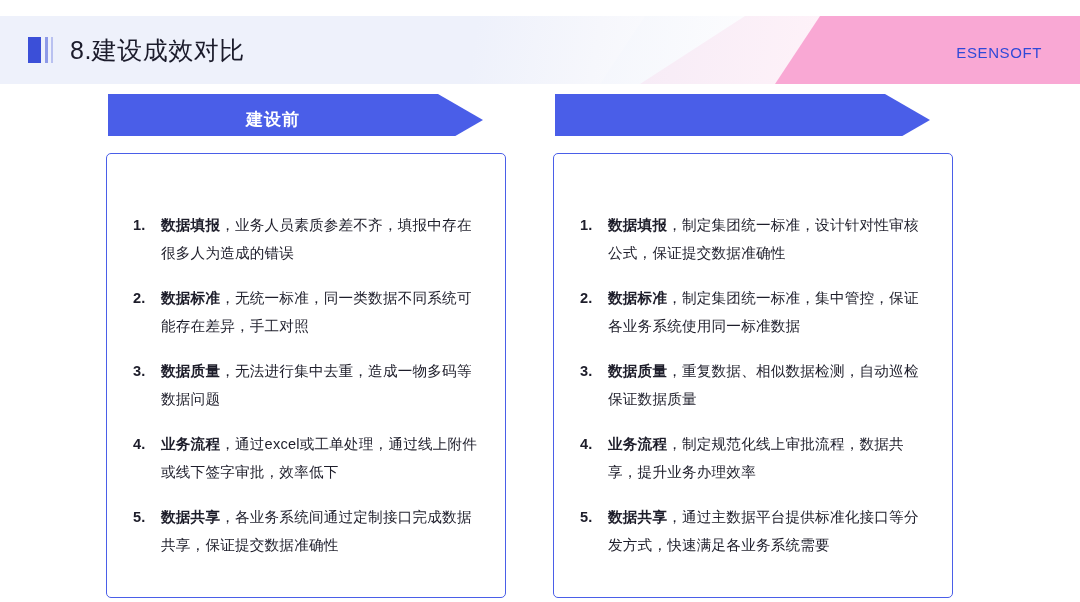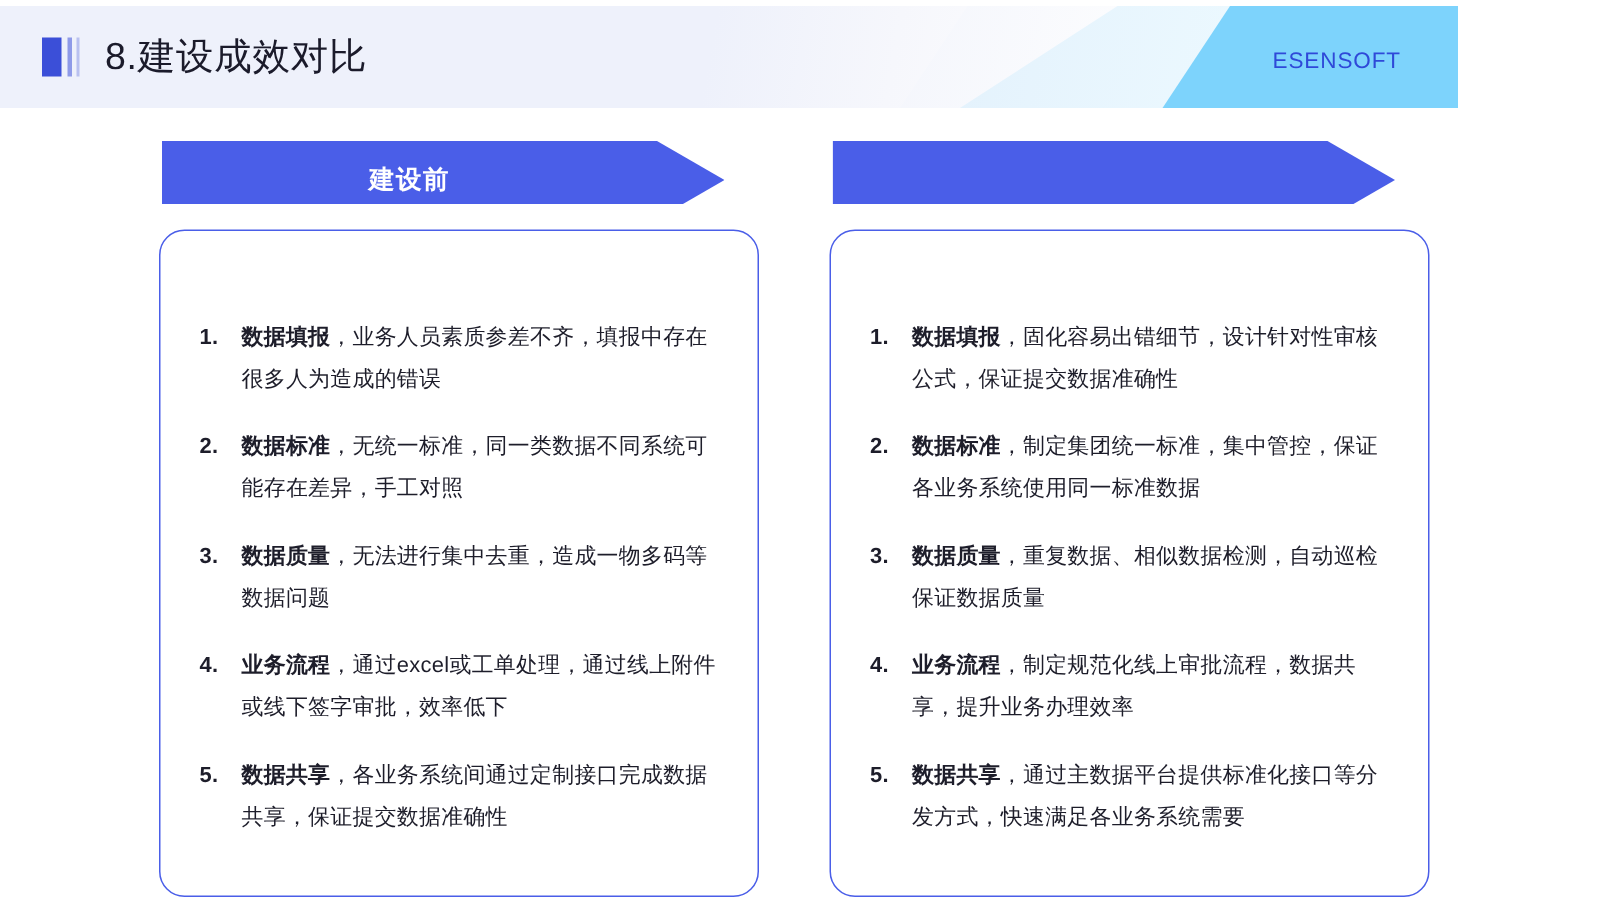--- a/index.html
+++ b/index.html
@@ -11,24 +11,24 @@
     height: 602px;
     background: #ffffff;
     font-family: "Liberation Sans", sans-serif;
     overflow: hidden;
     position: relative;
   }
 
   
   .header {
     position: absolute;
-    top: 4px; left: 0;
-    width: 972px;
+    top: 16px; left: 0;
+    width: 1080px;
     height: 68px;
-    background: #7dd3fc;
+    background: #f9a8d4;
     overflow: hidden;
   }
   .header-bg-strip {
     position: absolute;
     top: 0; left: 0;
     width: 760px;
     height: 68px;
     background: linear-gradient(100deg, #eef1fb 0%, #eef1fb 62%, #f6f7fc 78%, #ffffff 100%);
     clip-path: polygon(0 0, 745px 0, 640px 68px, 0 68px);
   }
@@ -130,21 +130,21 @@
     letter-spacing: 1px;
   }
 
   .panel {
     position: absolute;
     top: 59px;
     left: 0;
     width: 400px;
     height: 445px;
     border: 1.5px solid #4a5ee8;
-    border-radius: 17px;
+    border-radius: 5px;
     background: #ffffff;
     box-sizing: border-box;
   }
   .panel-inner {
     padding: 57px 22px 0 24px;
   }
   ol.items {
     margin: 0;
     padding: 0;
     list-style: none;
@@ -210,21 +210,21 @@
     </div>
   </div>
 
   <div class="column right">
     <div class="banner">
       <div class="banner-shape"></div>
     </div>
     <div class="panel">
       <div class="panel-inner">
         <ol class="items">
-          <li><span class="item-term">数据填报</span><span>，固化容易出错细节，设计针对性审核公式，保证提交数据准确性</span></li>
+          <li><span class="item-term">数据填报</span><span>，制定集团统一标准，设计针对性审核公式，保证提交数据准确性</span></li>
           <li><span class="item-term">数据标准</span><span>，制定集团统一标准，集中管控，保证各业务系统使用同一标准数据</span></li>
           <li><span class="item-term">数据质量</span><span>，重复数据、相似数据检测，自动巡检保证数据质量</span></li>
           <li><span class="item-term">业务流程</span><span>，制定规范化线上审批流程，数据共享，提升业务办理效率</span></li>
           <li><span class="item-term">数据共享</span><span>，通过主数据平台提供标准化接口等分发方式，快速满足各业务系统需要</span></li>
         </ol>
       </div>
     </div>
   </div>
 
 </div>

